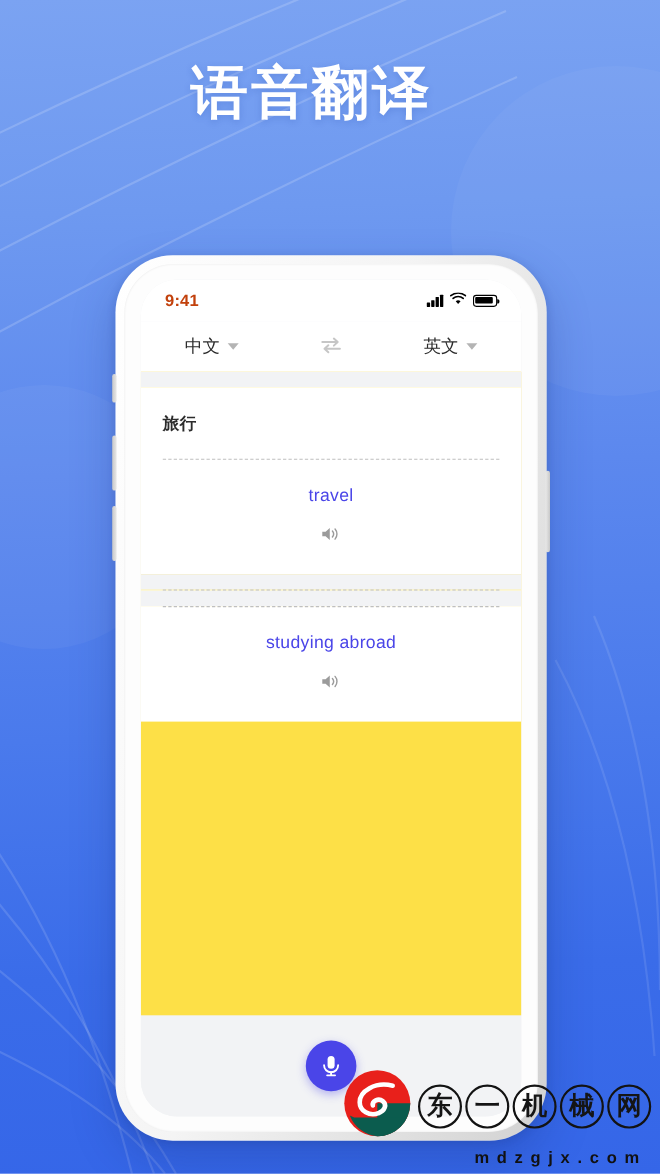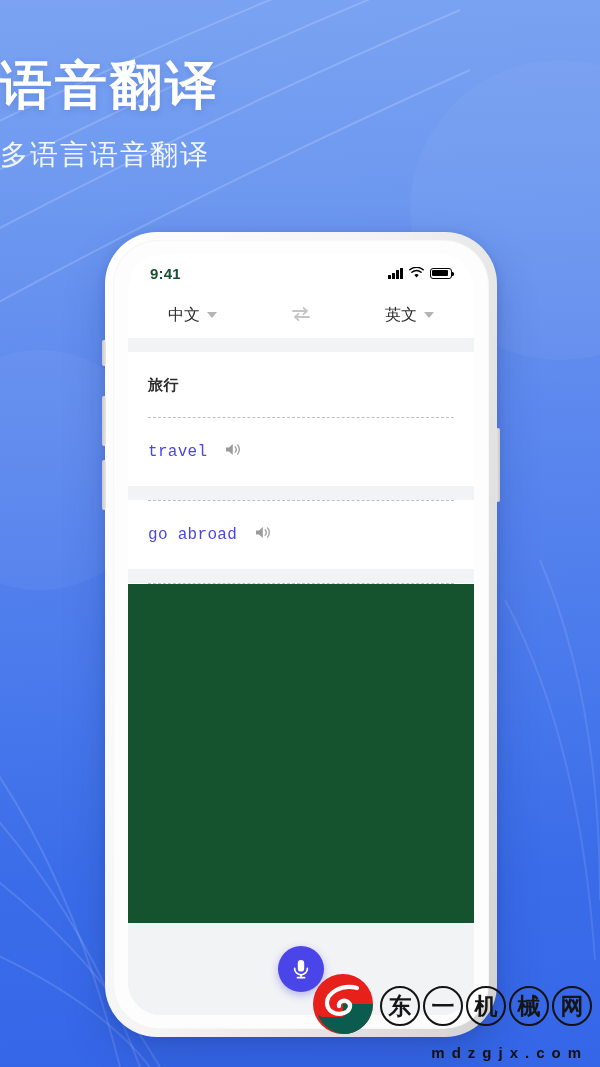--- a/index.html
+++ b/index.html
@@ -8,21 +8,21 @@
     font-family:"Liberation Sans","DejaVu Sans",sans-serif;
     position:relative;
     background:linear-gradient(178deg,#7ba3f2 0%,#6e99f0 18%,#5c88ee 40%,#4a7aec 62%,#3a6ce9 82%,#3566e8 100%);
   }
 
   
   .deco { position:absolute; inset:0; overflow:hidden; pointer-events:none; }
   .deco svg { position:absolute; top:0; left:0; }
 
   
-  .hero { position:absolute; top:0; left:0; width:567px; text-align:left; z-index:4; }
+  .hero { position:absolute; top:0; left:0; width:567px; text-align:center; z-index:4; }
   .hero-title {
     margin-top:56px;
     font-size:52px;
     font-weight:bold;
     color:#ffffff;
     letter-spacing:3px;
     line-height:1.15;
     text-shadow:0 2px 7px rgba(30,70,170,0.22);
   }
   .hero-sub {
@@ -65,21 +65,21 @@
   .btn-voldn { left:-3px; top:228px;  width:4px; height:50px; }
   .btn-power { right:-3px; top:196px; width:4px; height:74px;
                background:linear-gradient(270deg,#c8c8c8,#e8e8e8); }
 
   
   .statusbar {
     height:38px; background:#ffffff;
     display:flex; align-items:center; justify-content:space-between;
     padding:0 22px 0 22px; flex:none;
   }
-  .sb-time { font-size:15px; font-weight:bold; color:#14532d; letter-spacing:0.2px; }
+  .sb-time { font-size:15px; font-weight:bold; color:#c2410c; letter-spacing:0.2px; }
   .sb-icons { display:flex; align-items:center; gap:6px; }
   .sig { display:flex; align-items:flex-end; gap:1.5px; height:11px; }
   .sig i { display:block; width:2.6px; background:#000; border-radius:0.5px; }
   .sig i:nth-child(1){height:4px;}
   .sig i:nth-child(2){height:6px;}
   .sig i:nth-child(3){height:8.5px;}
   .sig i:nth-child(4){height:11px;}
   .batt {
     width:22px; height:11px; border:1.2px solid #000; border-radius:3px;
     position:relative; padding:1.3px;
@@ -98,34 +98,35 @@
     display:flex; align-items:center; gap:7px;
     font-size:16px; color:#2b2b2b; font-weight:500; cursor:pointer;
   }
   .caret {
     width:0;height:0;border-left:5px solid transparent;border-right:5px solid transparent;
     border-top:6px solid #b4b4b4;
   }
   .swap { color:#c0c0c0; font-size:18px; line-height:1; cursor:pointer; }
 
   
-  .content { flex:1; background:#14532d; overflow:hidden; position:relative;font-family:Liberation Mono, monospace; }
+  .content { flex:1; background:#fde047; overflow:hidden; position:relative; }
   .gap { height:14px; background:#f2f3f5; }
 
   .card { background:#ffffff; padding:0 20px; }
   .card .src {
     font-size:15px; color:#2c2c2c; font-weight:bold;
     padding:24px 0 22px 0; letter-spacing:0.5px;
   }
   .dash {
     height:0; border-top:1px dashed #bfbfbf;
   }
   .trow {
     display:flex; align-items:center; gap:18px;
     padding:24px 0 24px 0;
+    flex-direction:column;
   }
   .tgt { font-size:16px; color:#4a45e8; letter-spacing:0.3px; }
   .spk { flex:none; cursor:pointer; }
 
   
   .micwrap {
     flex:none; height:92px; background:#f2f3f5;
     display:flex; align-items:center; justify-content:center;
   }
   .mic {
@@ -175,21 +176,20 @@
       <path d="M540,560 Q600,700 600,900"></path>
       <path d="M505,600 Q580,740 595,960"></path>
     </g>
     <circle cx="40" cy="470" r="120" fill="#ffffff" fill-opacity="0.045" stroke="none"></circle>
     <circle cx="560" cy="210" r="150" fill="#ffffff" fill-opacity="0.040" stroke="none"></circle>
   </svg>
 </div>
 
 <div class="hero">
   <div class="hero-title">语音翻译</div>
-  <div class="hero-sub">多语言语音翻译</div>
 </div>
 
 <div class="phone">
   <div class="btn-side btn-mute"></div>
   <div class="btn-side btn-volup"></div>
   <div class="btn-side btn-voldn"></div>
   <div class="btn-side btn-power"></div>
 
   <div class="phone-inner">
     <div class="screen">
@@ -248,36 +248,36 @@
                 <path d="M12.6 2.9 a7 7 0 0 1 0 9.2" stroke="#9b9b9b" stroke-width="1.3" fill="none" stroke-linecap="round"></path>
               </svg>
             </span>
           </div>
         </div>
 
         <div class="gap"></div>
 
         <div class="card">
           <div class="dash"></div>
+        </div>
+
+        <div class="gap"></div>
+
+        <div class="card">
+          <div class="dash"></div>
           <div class="trow">
-            <span class="tgt">go abroad</span>
+            <span class="tgt">studying abroad</span>
             <span class="spk">
               <svg width="18" height="15" viewBox="0 0 18 15">
                 <path d="M1 5.4 H4 L7.8 2 V13 L4 9.6 H1 Z" fill="#9b9b9b"></path>
                 <path d="M10.2 4.8 a4.2 4.2 0 0 1 0 5.4" stroke="#9b9b9b" stroke-width="1.3" fill="none" stroke-linecap="round"></path>
                 <path d="M12.6 2.9 a7 7 0 0 1 0 9.2" stroke="#9b9b9b" stroke-width="1.3" fill="none" stroke-linecap="round"></path>
               </svg>
             </span>
           </div>
-        </div>
-
-        <div class="gap"></div>
-
-        <div class="card">
-          <div class="dash"></div>
         </div>
       </div>
 
       <div class="micwrap">
         <div class="mic">
           <svg width="22" height="24" viewBox="0 0 22 24">
             <rect x="7.8" y="3" width="6.4" height="11.6" rx="3.2" fill="#ffffff"></rect>
             <path d="M4.6 11.4 a6.4 6.4 0 0 0 12.8 0" stroke="#ffffff" stroke-width="1.7" fill="none" stroke-linecap="round"></path>
             <path d="M11 17.8 V20.4" stroke="#ffffff" stroke-width="1.7" stroke-linecap="round"></path>
             <path d="M7.4 20.6 H14.6" stroke="#ffffff" stroke-width="1.7" stroke-linecap="round"></path>

